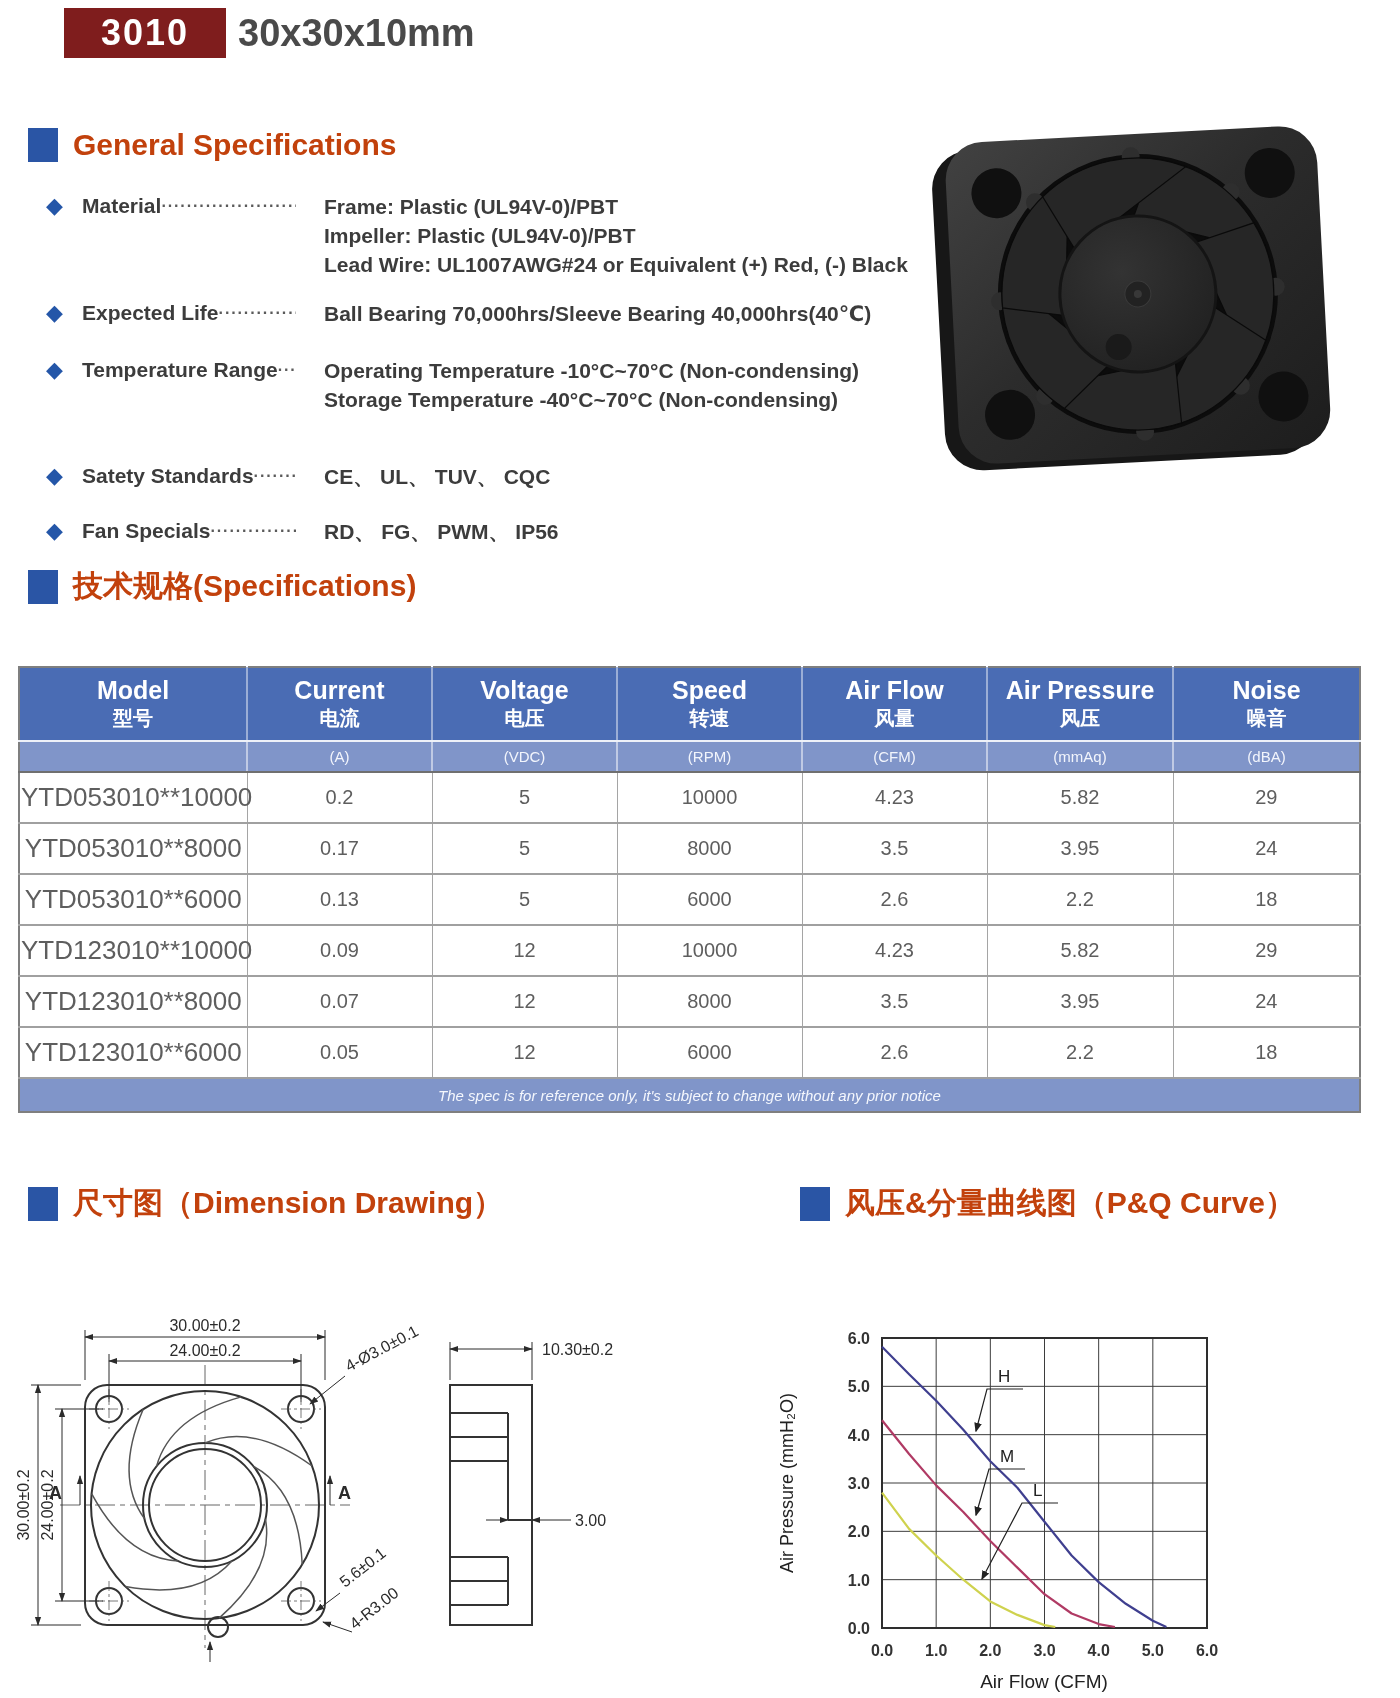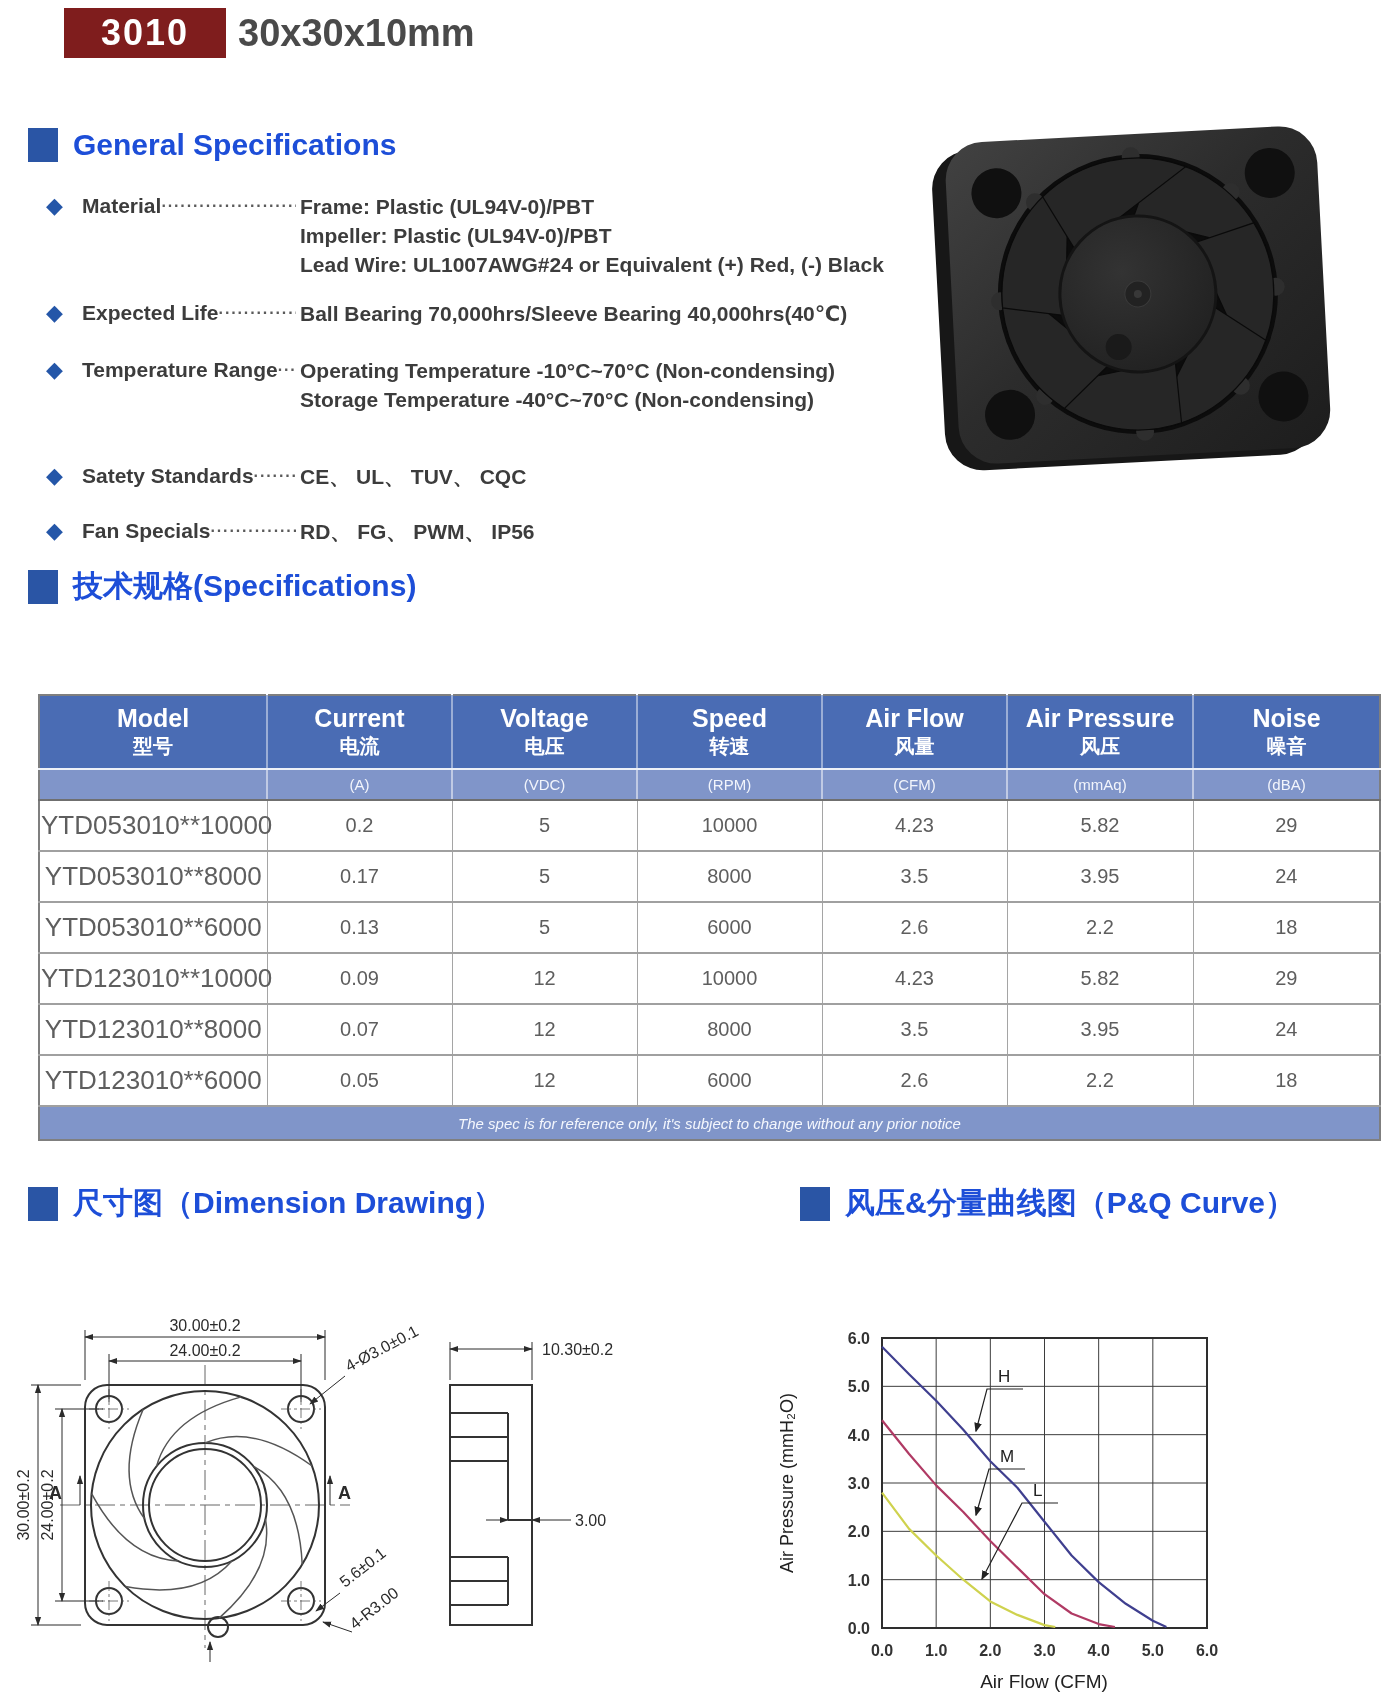--- a/index.html
+++ b/index.html
@@ -8,42 +8,42 @@
 
   
   .brand{position:absolute;left:64px;top:8px;display:flex;align-items:center;gap:12px;}
   .brand-box{width:162px;height:50px;background:#7f1d1d;color:#fff;display:flex;
              align-items:center;justify-content:center;font-size:36px;font-weight:bold;letter-spacing:2px;}
   .brand-size{font-size:38px;font-weight:bold;color:#4a4a4a;}
 
   
   .sec{position:absolute;display:flex;align-items:center;gap:15px;}
   .sec .sq{width:30px;height:34px;background:#2a55a5;flex:0 0 auto;}
-  .sec .t{font-size:30px;font-weight:bold;color:#1d4ed8;white-space:nowrap;}
+  .sec .t{font-size:30px;font-weight:bold;color:#c2410c;white-space:nowrap;}
 
   
   .spec-list{position:absolute;left:46px;top:192px;width:880px;}
   .spec-item{display:flex;align-items:flex-start;}
   .spec-item + .spec-item{margin-top:20px;}
   .spec-item:nth-child(3){margin-top:28px;}
   .spec-item:nth-child(4){margin-top:48px;}
   .spec-item:nth-child(5){margin-top:26px;}
   .spec-bullet{width:36px;color:#2456a8;font-size:22px;line-height:28px;flex:0 0 auto;}
   .spec-labelwrap{width:214px;flex:0 0 auto;display:flex;overflow:hidden;}
   .spec-label{font-size:21px;font-weight:bold;color:#3c3c3c;line-height:28px;white-space:nowrap;}
   .spec-leader{font-size:16px;font-weight:bold;color:#5a5a5a;line-height:28px;letter-spacing:1px;
                overflow:hidden;white-space:nowrap;flex:1;}
-  .spec-values{flex:1;padding-left:4px;}
+  .spec-values{flex:1;padding-left:4px;margin-left:24px;}
   .spec-line{font-size:21px;font-weight:bold;color:#3c3c3c;line-height:29px;}
 
   
   .fan-wrap{position:absolute;left:912px;top:124px;width:452px;height:350px;}
 
   
-  .tbl-wrap{position:absolute;left:38px;top:666px;width:1234px;margin-top:28px;}
+  .tbl-wrap{position:absolute;left:18px;top:666px;width:1234px;}
   table.spec{width:100%;border-collapse:collapse;table-layout:fixed;border:2px solid #7f7f7f;}
   table.spec th{background:#4a6cb4;color:#fff;vertical-align:middle;padding:7px 2px 9px 2px;
                 border-left:2px solid rgba(255,255,255,.45);border-bottom:2px solid #eef1f8;}
   table.spec th:first-child{border-left:none;}
   table.spec th .en{font-size:25px;font-weight:bold;line-height:30px;}
   table.spec th .zh{font-size:20px;font-weight:bold;line-height:26px;}
   tr.units td{background:#8095c9;color:#f2f5fc;font-size:15px;text-align:center;height:27px;
               border-left:2px solid rgba(255,255,255,.5);border-bottom:2px solid #6f6f6f;}
   tr.units td:first-child{border-left:none;}
   tbody.data td{height:47px;text-align:center;font-size:20px;color:#5e5e5e;background:#fff;

